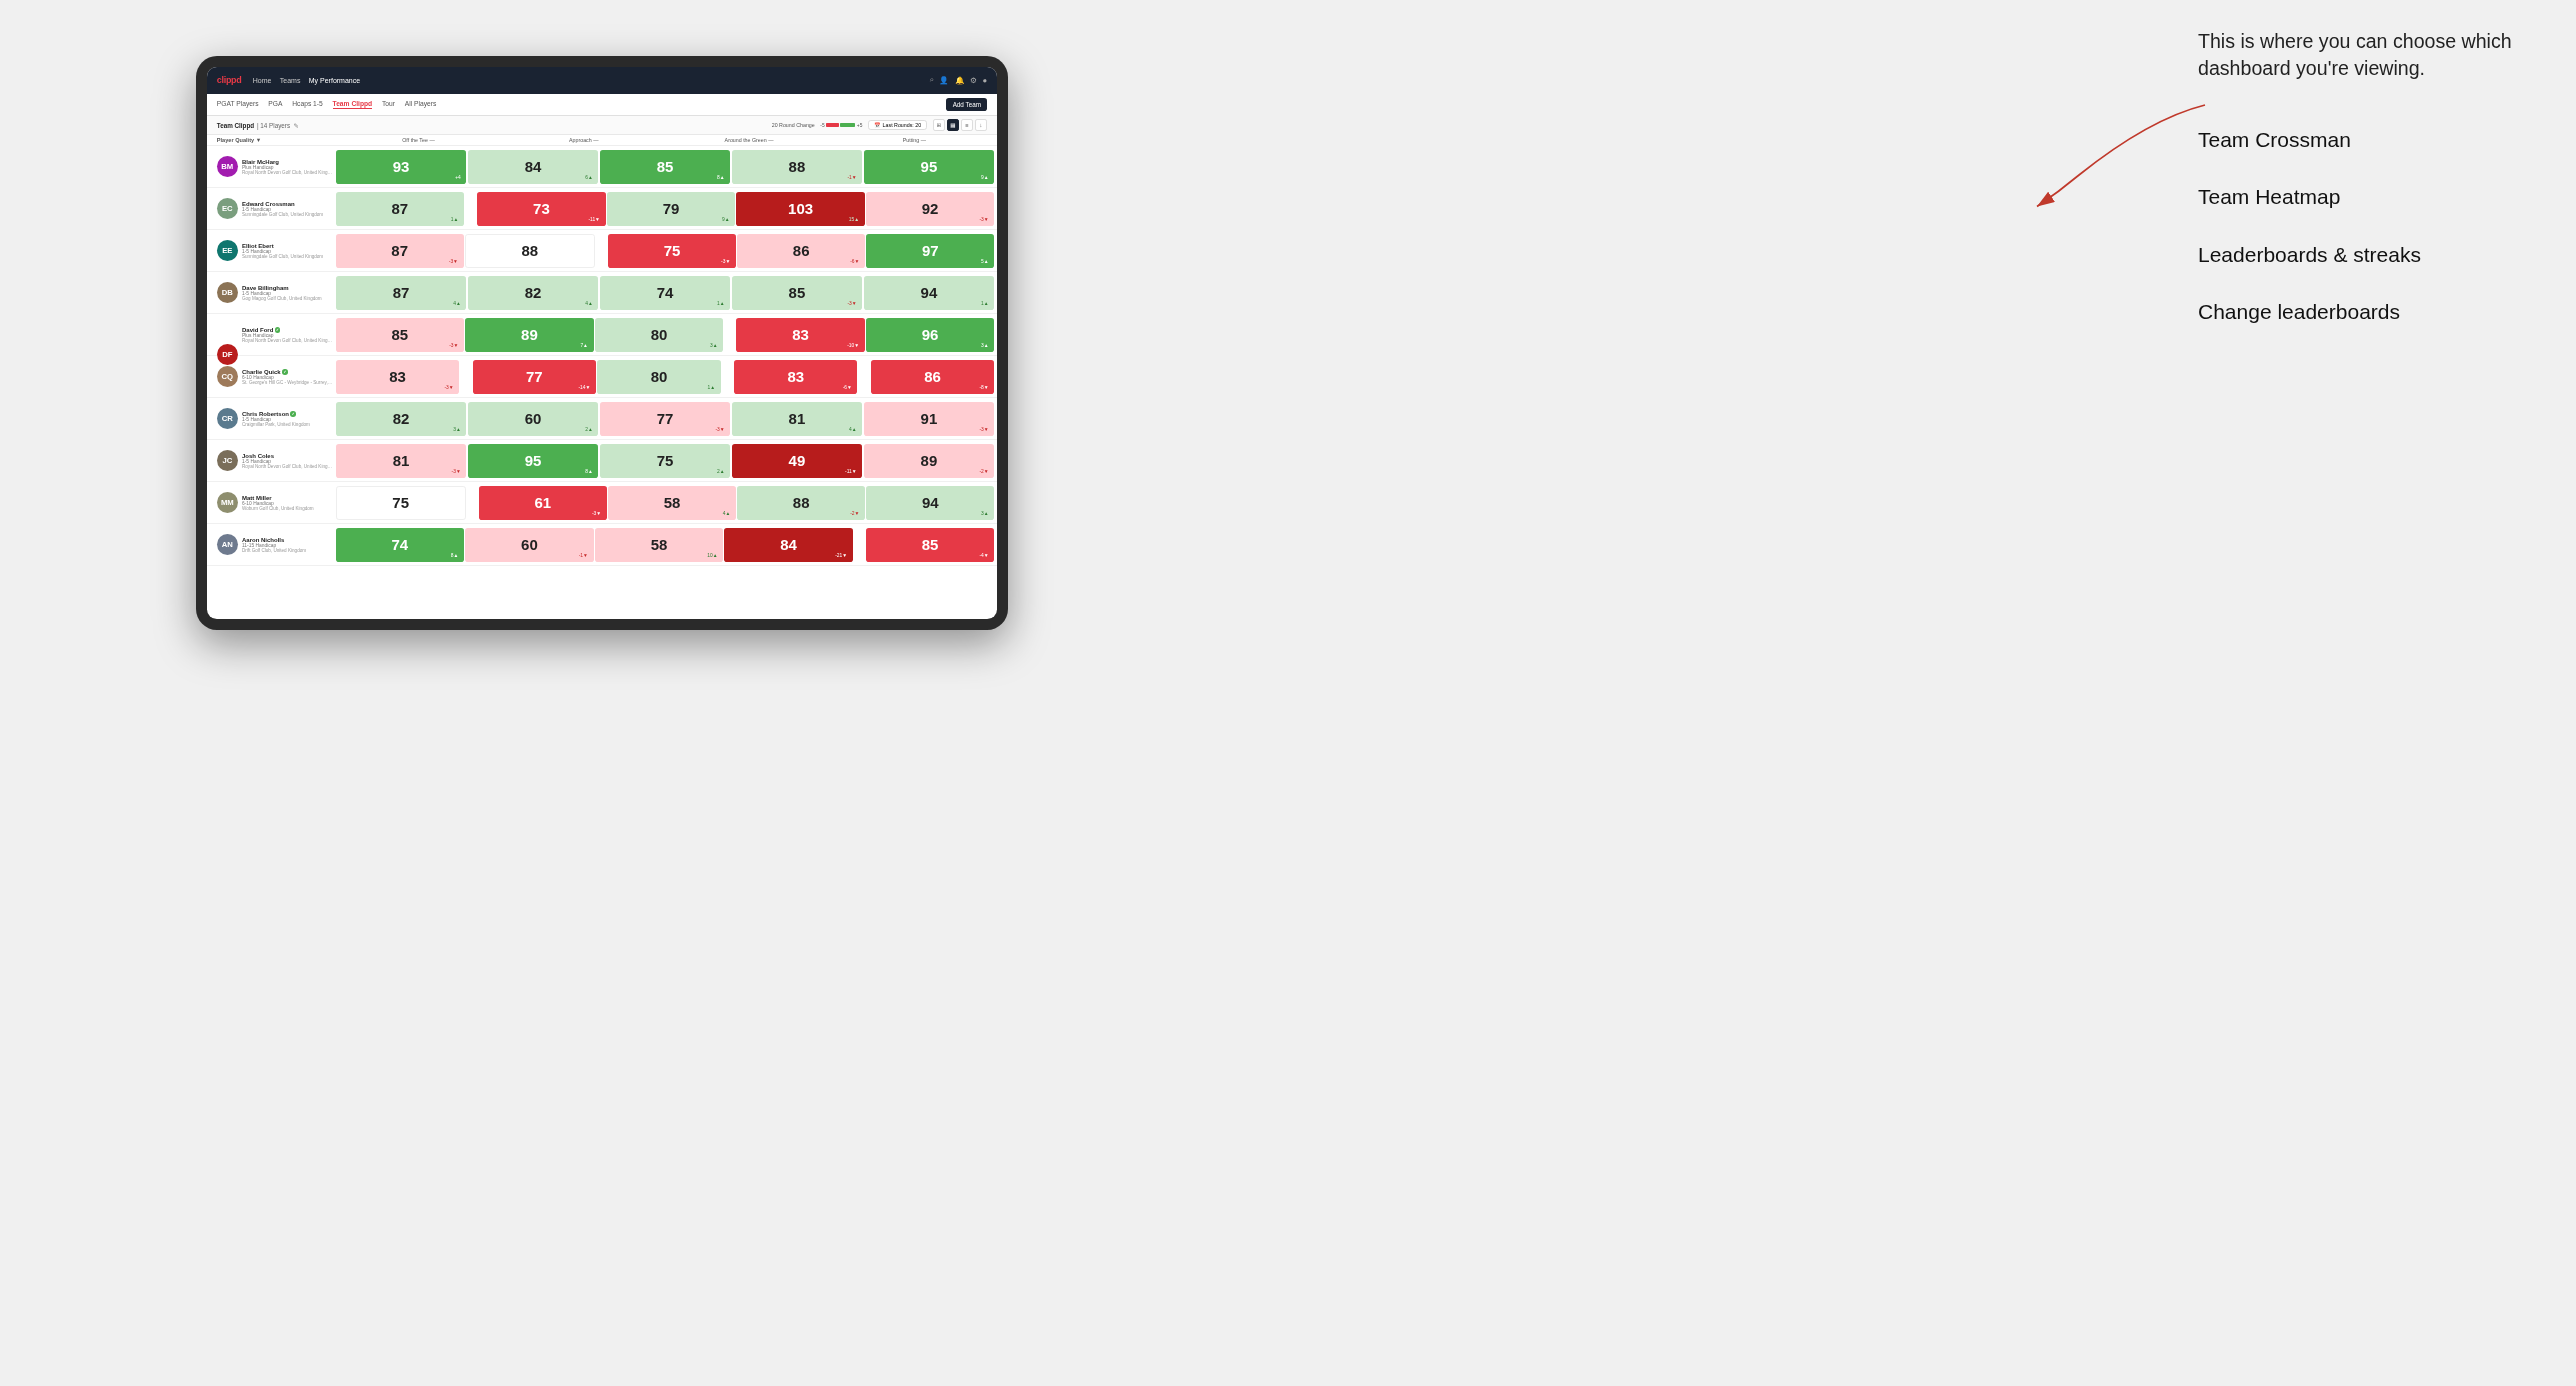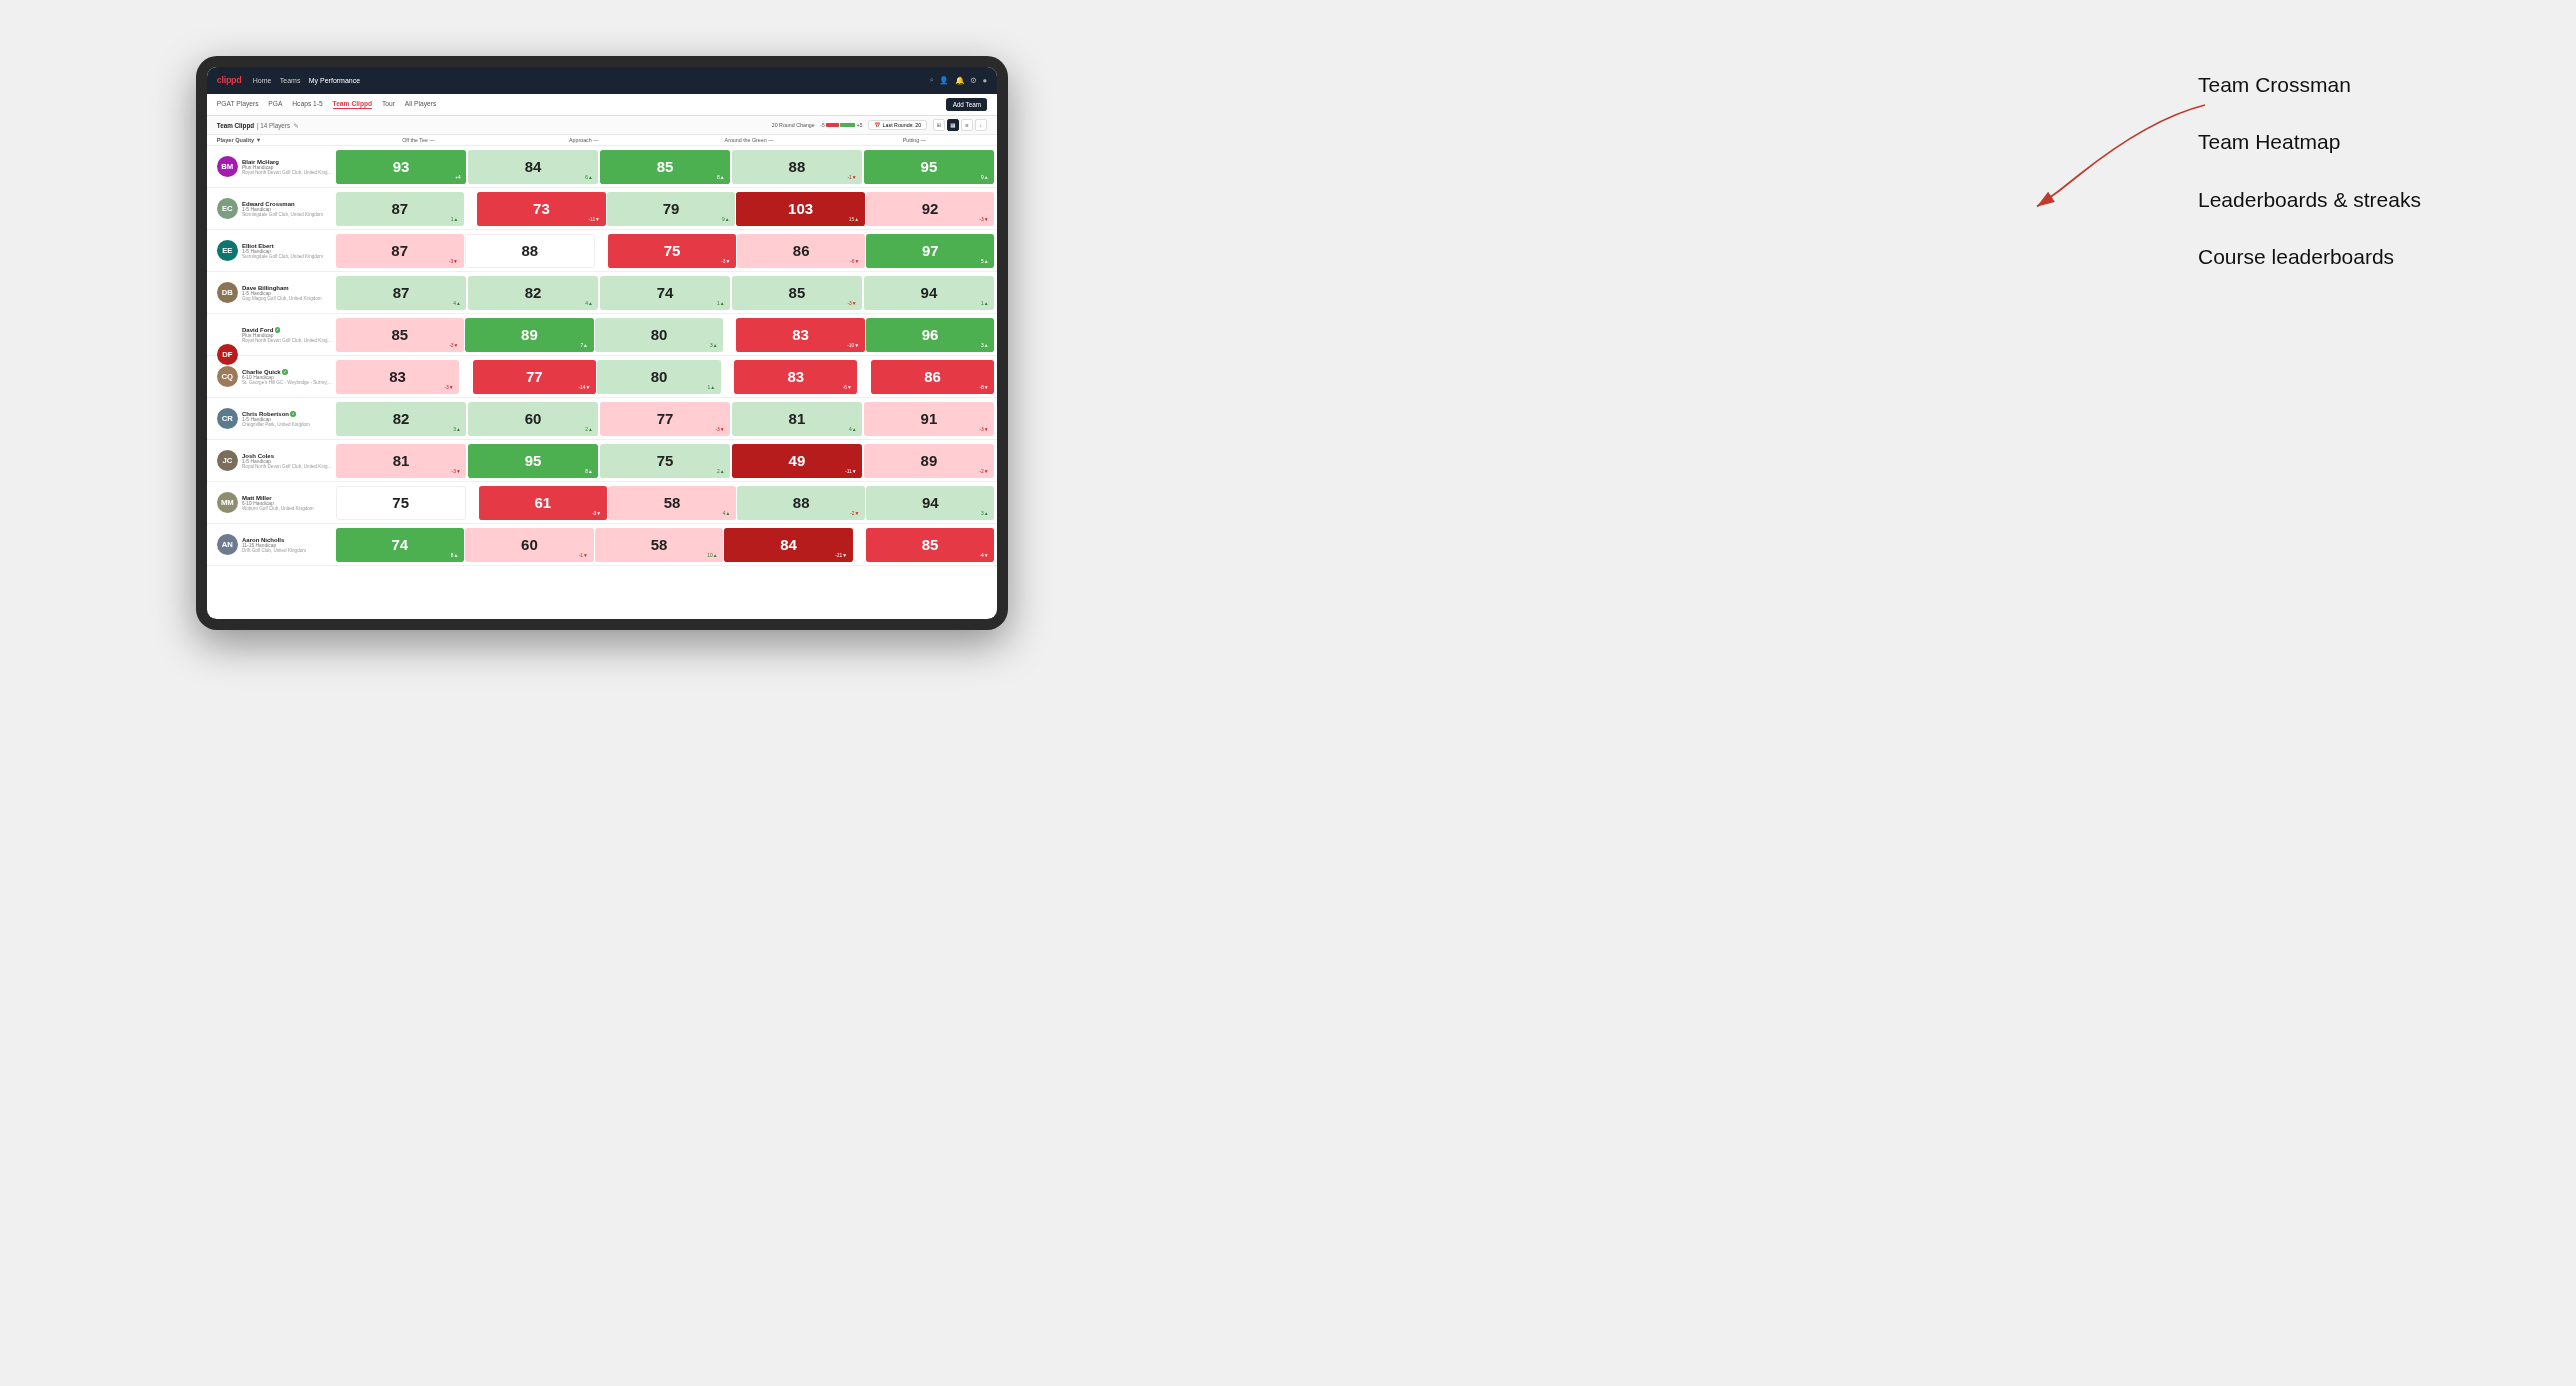--- a/index.html
+++ b/index.html
@@ -861,25 +861,26 @@
                 </span>
               </div>
             </div>
           </div>
         </div>
     </div>
   </div>
 </div>
 
 <div class="annotation-area">
+  <div class="annotation-text">This is where you can choose which dashboard you're viewing.</div>
   <div class="annotation-list">
     <div class="annotation-list-item">Team Crossman</div>
     <div class="annotation-list-item">Team Heatmap</div>
     <div class="annotation-list-item">Leaderboards &amp; streaks</div>
-    <div class="annotation-list-item">Course leaderboards</div>
+    <div class="annotation-list-item">Change leaderboards</div>
   </div>
 </div>
 
 <svg class="arrow-svg" width="210" height="126" viewBox="0 0 300 180">
   <defs>
     <marker id="arrowhead" markerWidth="10" markerHeight="7" refX="10" refY="3.5" orient="auto">
       <polygon points="0 0, 10 3.5, 0 7" fill="#c0392b"></polygon>
     </marker>
   </defs>
   <path d="M 280 20 Q 200 40 100 120 Q 70 145 40 165" stroke="#c0392b" stroke-width="2.5" fill="none" marker-end="url(#arrowhead)"></path>

